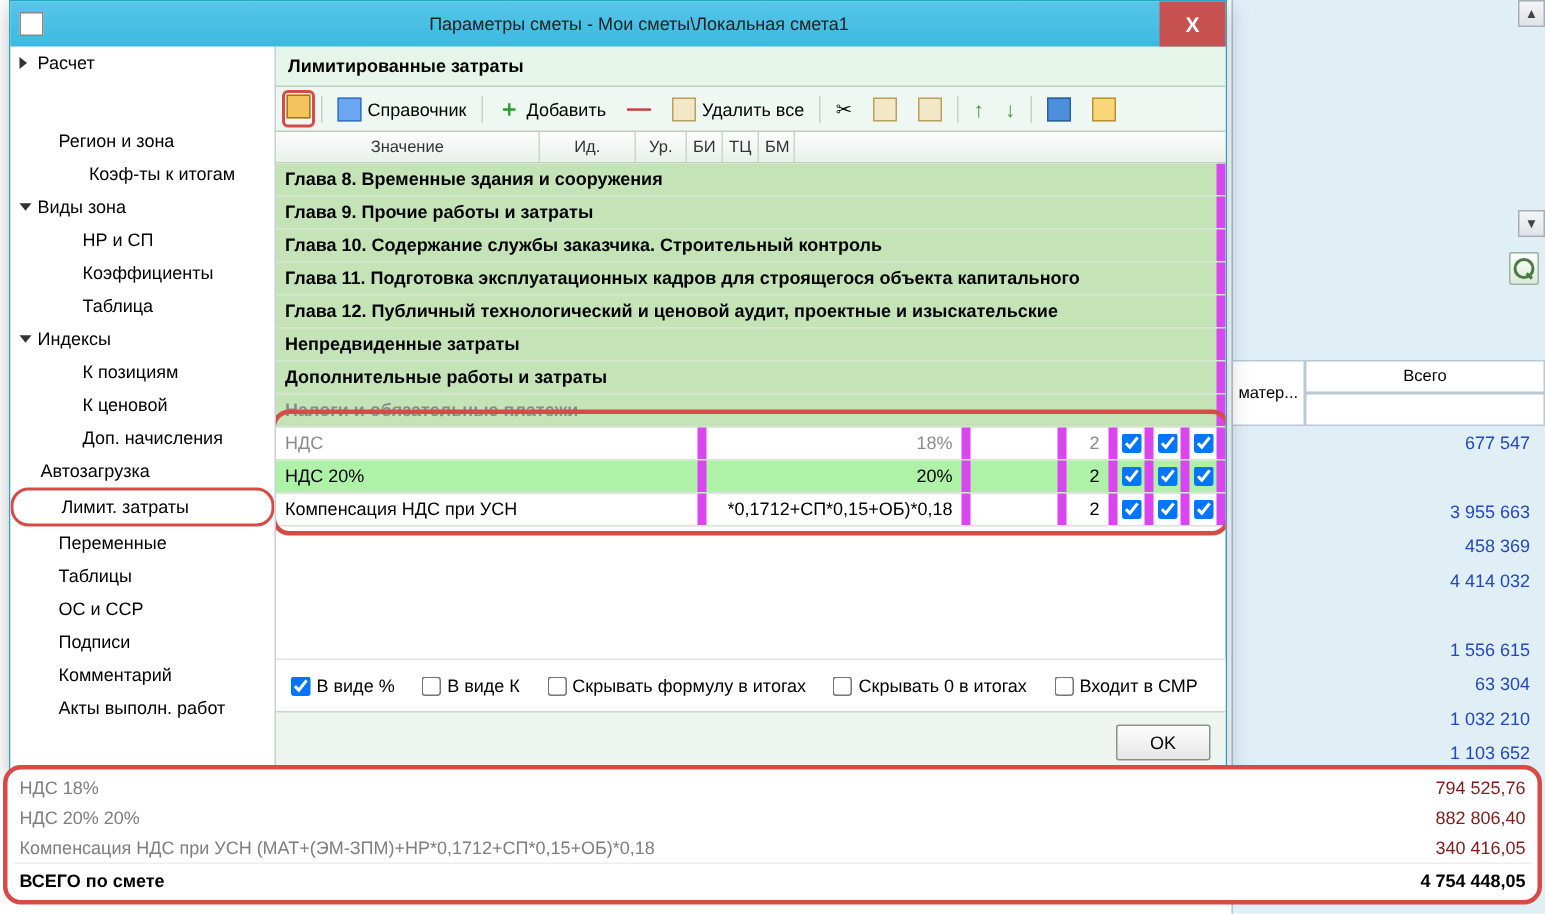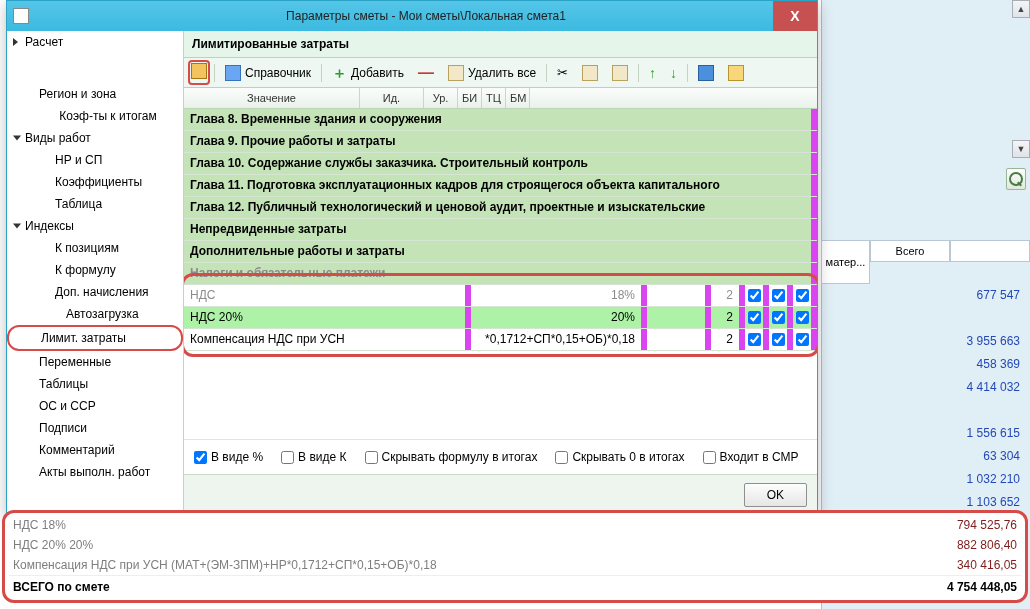--- a/index.html
+++ b/index.html
@@ -104,21 +104,21 @@
   <div class="bg-right">
     <div class="sb-stub">
       <div class="sb-arr up">▲</div>
       <div class="sb-arr down">▼</div>
     </div>
   </div>
   <div class="bg-search"></div>
   <div class="bg-tbl-hdr">
     <div style="display:flex;">
       <div class="c c-mat" style="height:44px;">матер...</div>
-      <div style="flex:1;display:flex;flex-direction:row;">
+      <div style="flex:1;display:flex;flex-direction:column;">
         <div class="c c-all">Всего</div>
         <div class="c" style="flex:1;height:22px;"></div>
       </div>
     </div>
   </div>
   <div class="bg-rows">
     <div class="bg-row">677 547</div>
     <div class="bg-row"></div>
     <div class="bg-row">3 955 663</div>
     <div class="bg-row">458 369</div>
@@ -134,29 +134,29 @@
     <div class="titlebar">
       <span class="tb-icon"></span>
       <span class="tb-title">Параметры сметы - Мои сметы\Локальная смета1</span>
       <span class="tb-close">X</span>
     </div>
     <div class="dialog-body">
       <div class="sidebar" id="sidebar">
           <div class="tree-item parent closed">Расчет</div>
           <div class="tree-item tree-sub" style="padding-left: 32px; margin-top: 30px;">Регион и зона</div>
           <div class="tree-item tree-sub" style="padding-left: 32px; text-align: center;">Коэф-ты к итогам</div>
-          <div class="tree-item parent">Виды работ</div>
+          <div class="tree-item parent">Виды зона</div>
           <div class="tree-item tree-sub2" style="padding-left: 48px;">НР и СП</div>
           <div class="tree-item tree-sub2" style="padding-left: 48px;">Коэффициенты</div>
           <div class="tree-item tree-sub2" style="padding-left: 48px;">Таблица</div>
           <div class="tree-item parent">Индексы</div>
           <div class="tree-item tree-sub2" style="padding-left: 48px;">К позициям</div>
-          <div class="tree-item tree-sub2" style="padding-left: 48px;">К формулу</div>
+          <div class="tree-item tree-sub2" style="padding-left: 48px;">К ценовой</div>
           <div class="tree-item tree-sub2" style="padding-left: 48px;">Доп. начисления</div>
-          <div class="tree-item tree-sub2" style="padding-left: 59px;">Автозагрузка</div>
+          <div class="tree-item tree-sub2" style="padding-left: 20px;">Автозагрузка</div>
           <div class="tree-item tree-sub tree-sel" style="padding-left: 32px;">Лимит. затраты</div>
           <div class="tree-item tree-sub" style="padding-left: 32px;">Переменные</div>
           <div class="tree-item tree-sub" style="padding-left: 32px;">Таблицы</div>
           <div class="tree-item tree-sub" style="padding-left: 32px;">ОС и ССР</div>
           <div class="tree-item tree-sub" style="padding-left: 32px;">Подписи</div>
           <div class="tree-item tree-sub" style="padding-left: 32px;">Комментарий</div>
           <div class="tree-item tree-sub" style="padding-left: 32px;">Акты выполн. работ</div>
         </div>
       <div class="right">
         <div class="panel-title">Лимитированные затраты</div>

